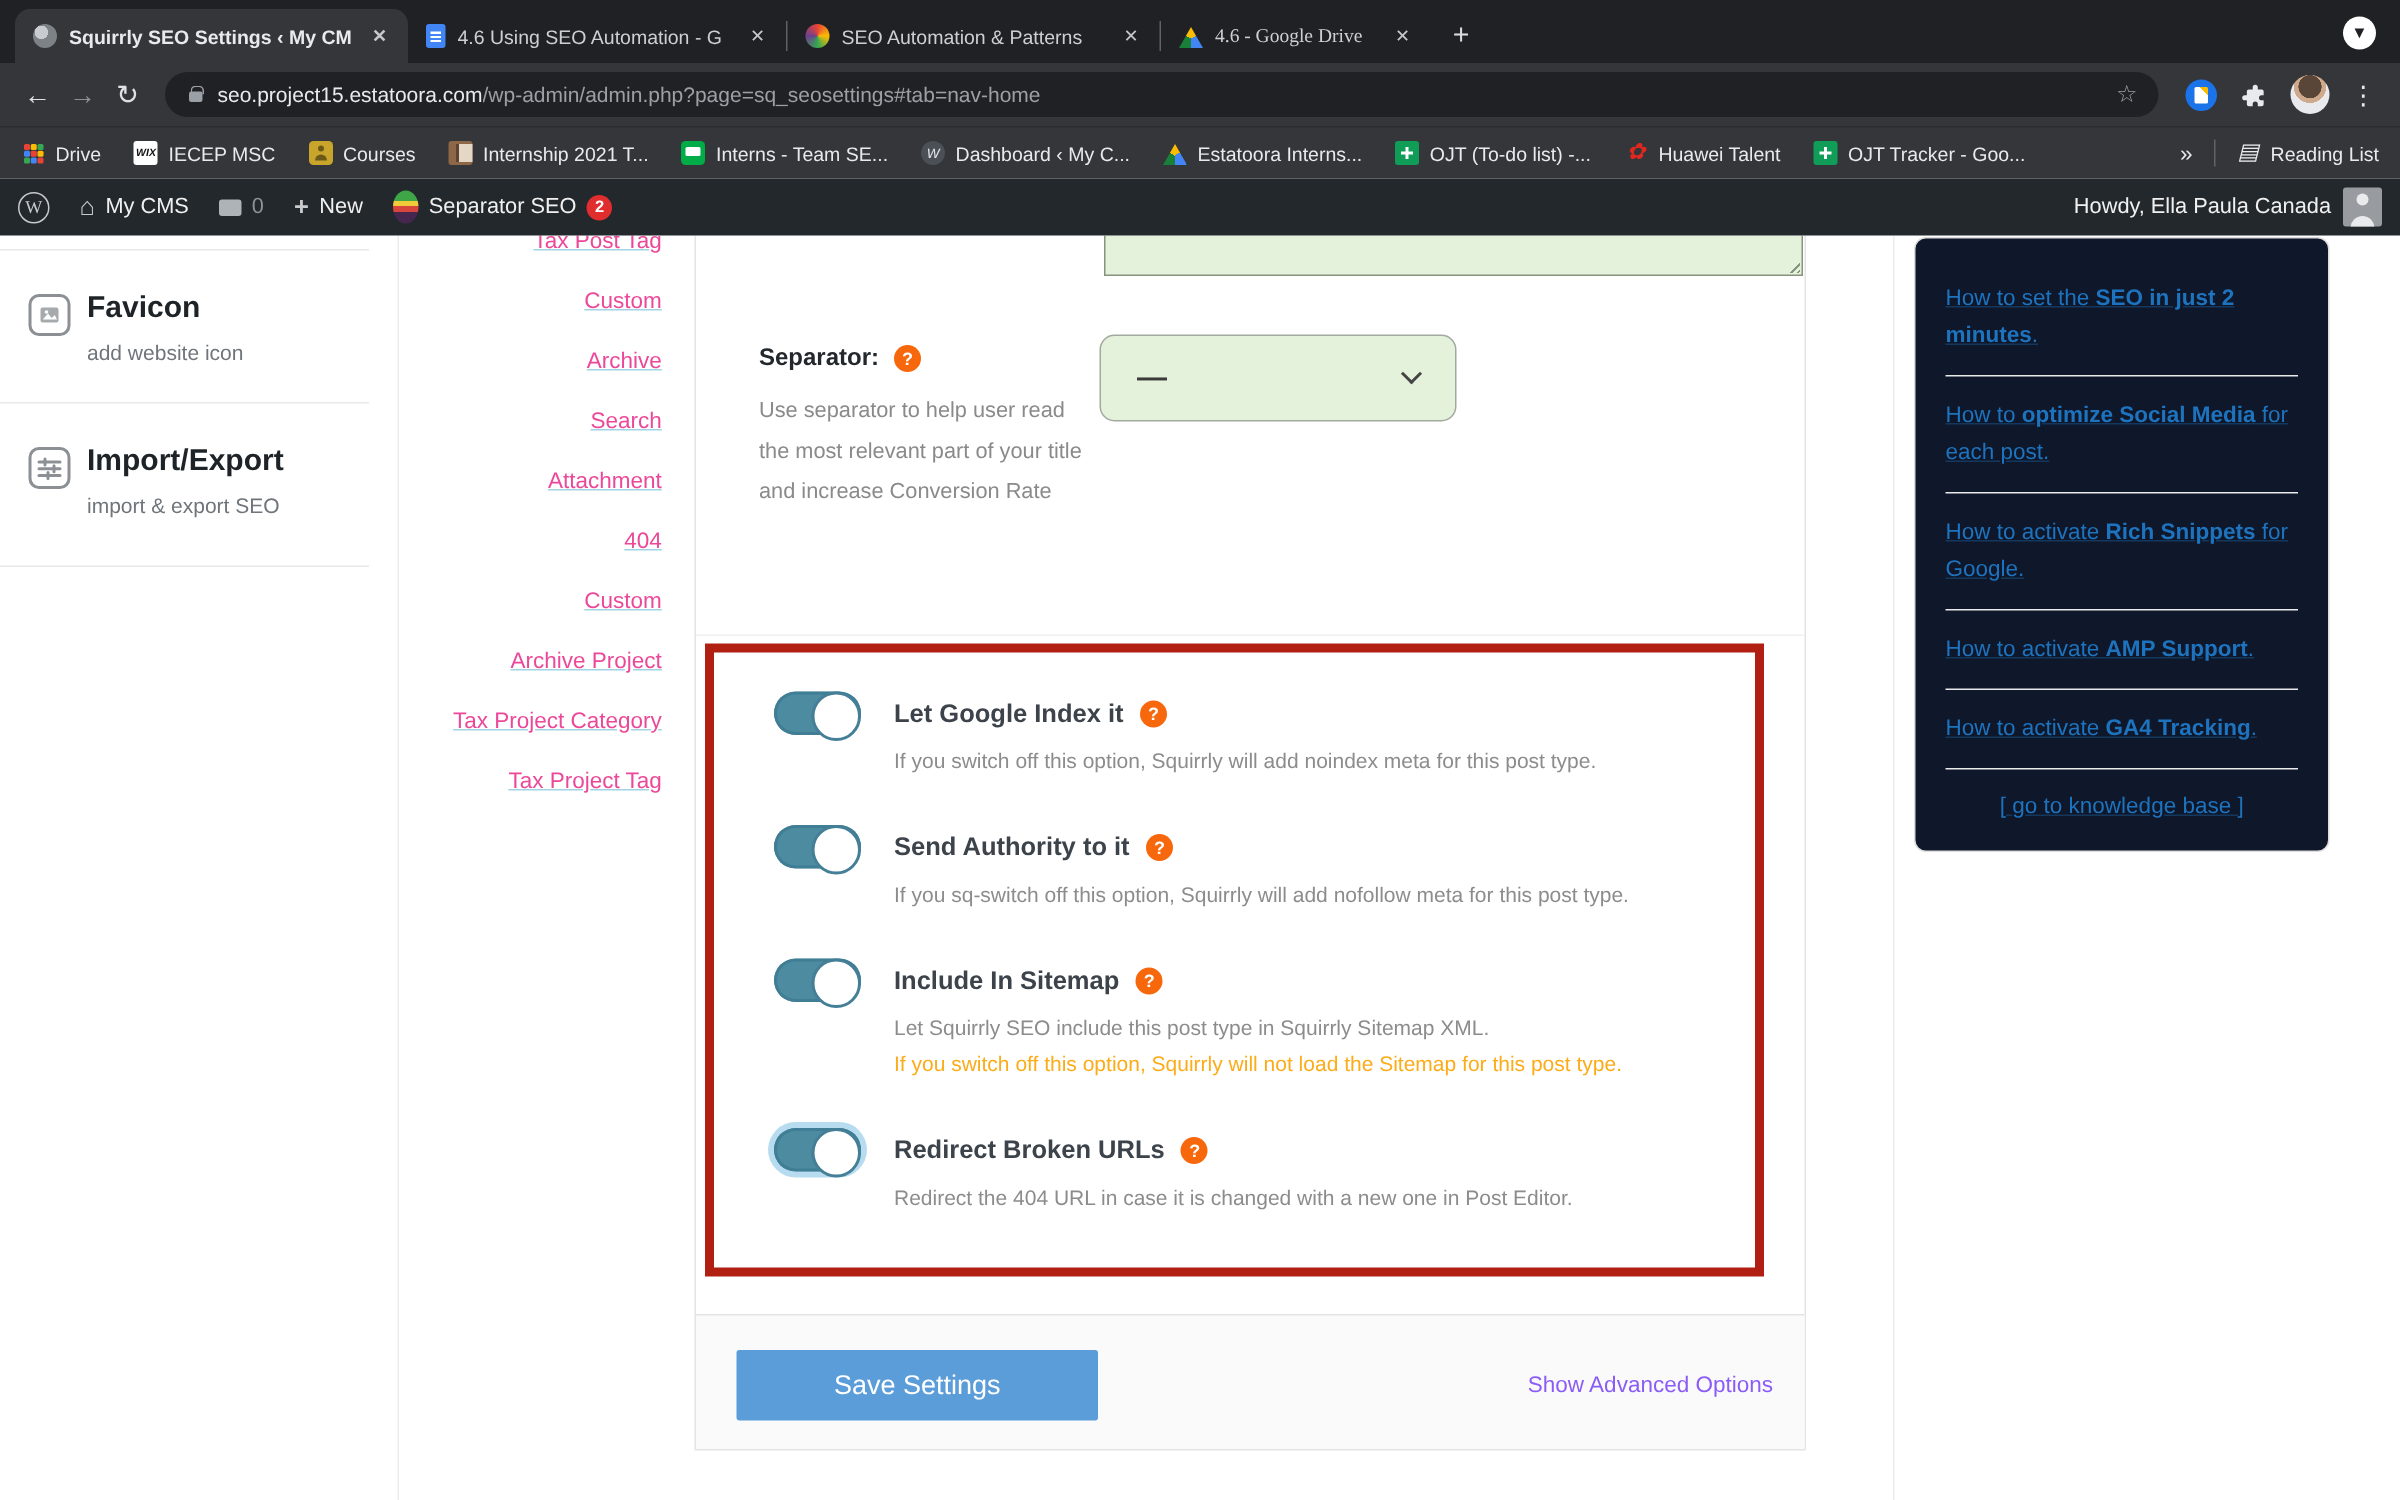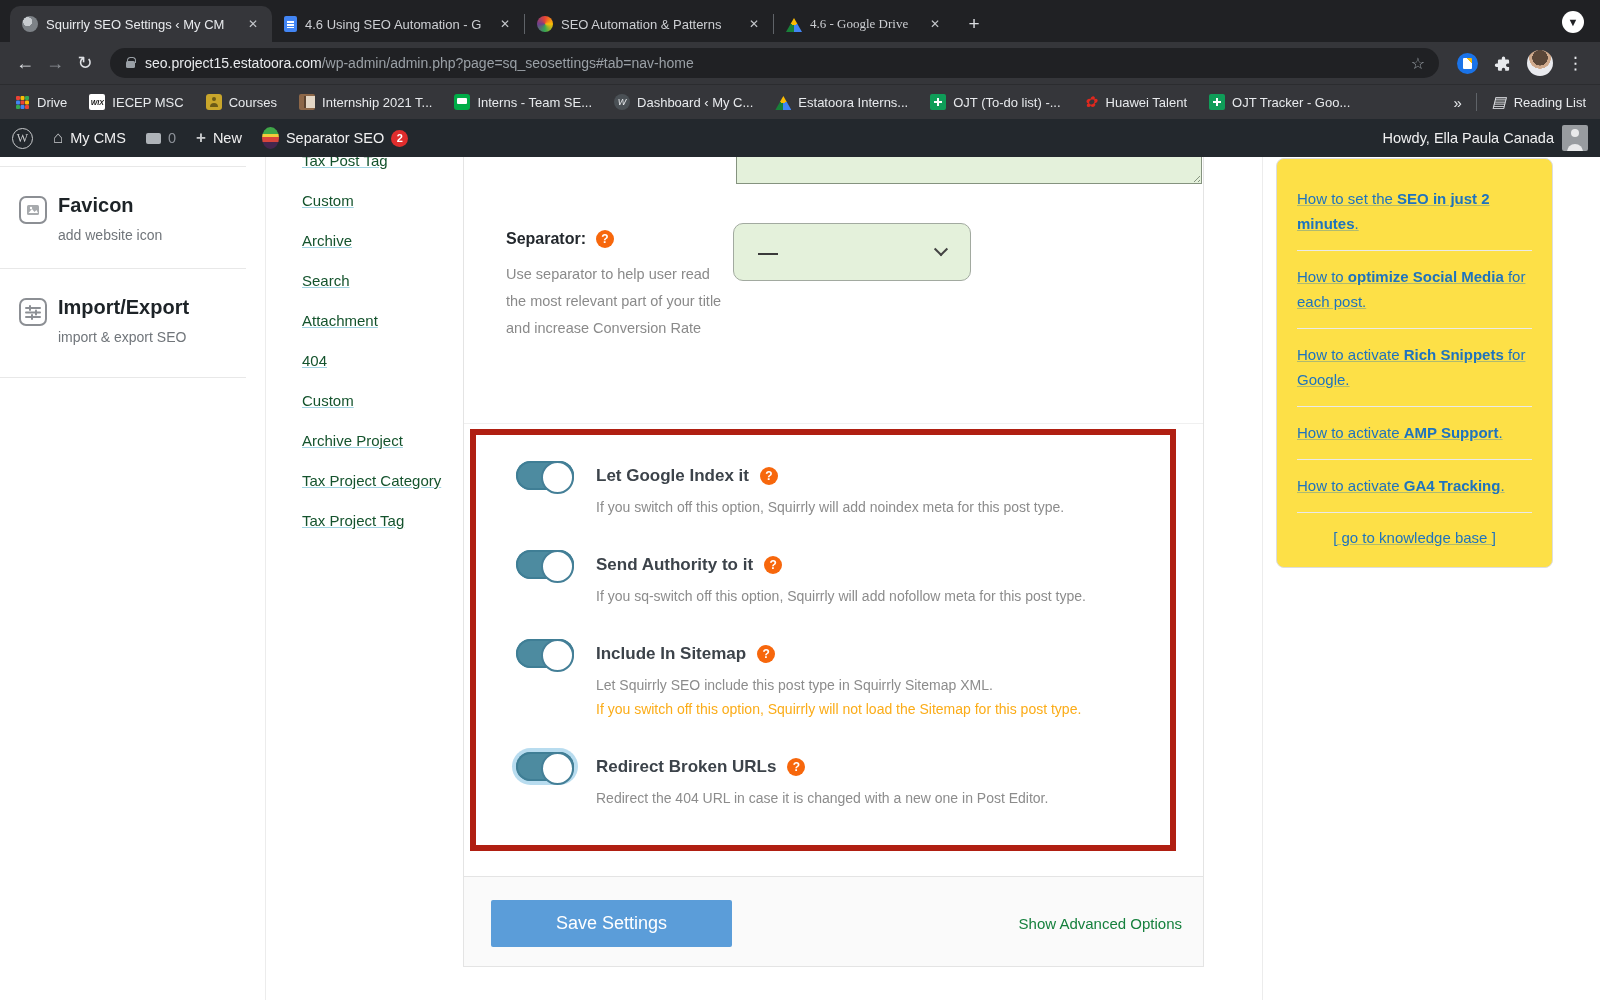--- a/index.html
+++ b/index.html
@@ -7,21 +7,21 @@
   body { font-family:"Liberation Sans", sans-serif; background:#fff; position:relative; }
   .screen { position:absolute; inset:0; width:1600px; height:1000px; }
 
   
   .tabstrip { position:absolute; top:0; left:0; right:0; height:42px; background:#202124; display:flex; align-items:flex-end; padding-left:10px; }
   .tab { height:36px; display:flex; align-items:center; padding:0 10px 0 12px; gap:8px; color:#cdcfd3; font-size:13px; position:relative; }
   .tab.active { background:#35363a; border-radius:10px 10px 0 0; color:#e8eaed; }
   .tab-title { flex:1; white-space:nowrap; overflow:hidden; }
   .tab-close { font-size:12px; color:#c4c7cb; flex:none; padding:2px 4px; border-radius:50%; }
   .tab-sep { width:1px; height:20px; background:#5f6368; margin-bottom:8px; flex:none; }
-  .t1{width:262px;} .t2{width:252px;} .t3{width:248px;} .t4{width:180px;font-family:Liberation Serif, serif;}
+  .t1{width:262px;font-weight:bold;} .t2{width:252px;} .t3{width:248px;} .t4{width:180px;font-family:Liberation Serif, serif;}
   .fav { width:16px; height:16px; flex:none; position:relative; }
   .fav-grey { border-radius:50%; background:#9aa0a6; background:radial-gradient(circle at 35% 35%, #c8ccd0 0 30%, #7d8287 31% 100%); }
   .fav-docs { width:13px; height:16px; border-radius:2px; background:#4285f4; }
   .fav-docs::after { content:""; position:absolute; left:3px; top:5px; width:7px; height:7px;
     background:linear-gradient(#fff 0 1.5px, transparent 1.5px 3px, #fff 3px 4.5px, transparent 4.5px 6px, #fff 6px 7px); }
   .fav-rainbow { border-radius:50%; background:conic-gradient(#e94335,#fbbc04,#34a853,#6d3f8e,#e94335); }
   .fav-drive { width:16px; height:14px; margin-top:2px; clip-path:polygon(50% 0,100% 100%,0 100%);
     background:conic-gradient(from -60deg at 50% 55%, #fbbc04 0 120deg, #4285f4 120deg 240deg, #188038 240deg 360deg); }
   .newtab { width:28px; height:28px; margin:0 0 4px 6px; color:#dadce0; font-size:19px; display:flex; align-items:center; justify-content:center; border-radius:50%; flex:none; }
   .tabsearch { position:absolute; right:16px; top:11px; width:22px; height:22px; border-radius:50%; background:#fff; color:#202124; font-size:11px; display:flex; align-items:center; justify-content:center; }
@@ -94,21 +94,21 @@
   .vline { position:absolute; top:0; bottom:0; width:1px; background:#ececec; }
   .hline { position:absolute; height:1px; background:#e8e8e8; }
 
   
   .card-icon { position:absolute; left:18px; }
   .card-title { position:absolute; left:58px; font-size:20px; font-weight:bold; color:#1d2327; }
   .card-sub { position:absolute; left:58px; font-size:14px; color:#70757a; }
 
   
   .pt-nav { position:absolute; left:302px; top:-5px; }
-  .pt-link { display:block; height:16px; margin-bottom:24px; font-size:15px; color:#14532d; text-decoration:underline; text-decoration-color:rgba(47,159,193,.45); white-space:nowrap; }
+  .pt-link { display:block; height:16px; margin-bottom:24px; font-size:15px; color:#ec4899; text-decoration:underline; text-decoration-color:rgba(47,159,193,.45); white-space:nowrap;text-align:right; }
 
   
   .panel { position:absolute; left:463px; top:0; width:741px; height:810px; border-left:1px solid #e4e4e4; border-right:1px solid #e4e4e4; background:#fff; }
   .ta-green { position:absolute; left:272px; top:0; width:466px; height:27px; background:#e4f1db; border:1px solid #85937f; border-top:none; }
   .ta-green::after { content:""; position:absolute; right:1px; bottom:1px; width:9px; height:9px;
     background:repeating-linear-gradient(135deg, transparent 0 2px, #85937f 2px 3px); clip-path:polygon(100% 0,100% 100%,0 100%); }
   .sep-label { position:absolute; left:42px; top:73px; font-size:16px; font-weight:bold; color:#23282d; display:flex; align-items:center; gap:10px; }
   .sep-desc { position:absolute; left:42px; top:104px; width:216px; font-size:14.5px; line-height:27px; color:#8a8a8a; }
   .sep-select { position:absolute; left:269px; top:66px; width:238px; height:58px; background:#e4f1db; border:1px solid #a2aaa0; border-radius:10px; display:flex; align-items:center; padding:0 24px; }
   .sep-dash { font-size:20px; font-weight:bold; color:#3a3a3a; }
@@ -123,24 +123,24 @@
   .sw { position:relative; width:58px; height:29px; border-radius:15px; background:#4d8ba0; box-shadow:inset 0 0 0 2px #3f7e95; flex:none; }
   .sw::after { content:""; position:absolute; right:0; top:0; width:29px; height:29px; border-radius:50%; background:#fff; border:2px solid #447f97; }
   .sw.glow { box-shadow:inset 0 0 0 2px #3f7e95, 0 0 0 4px rgba(137,197,228,.6); }
   .t-label { font-size:17px; font-weight:bold; color:#3c434a; display:flex; align-items:center; gap:11px; height:29px; }
   .t-desc { font-size:14px; color:#8c8c8c; margin-top:9px; white-space:nowrap; }
   .t-warn { font-size:14px; color:#fbac18; margin-top:8px; white-space:nowrap; }
 
   
   .pfooter { position:absolute; left:0; right:0; top:719px; height:91px; background:#fafafa; border-top:1px solid #e4e4e4; border-bottom:1px solid #e4e4e4; }
   .save-btn { position:absolute; left:27px; top:23px; width:241px; height:47px; background:#5b9dd9; border:none; border-radius:2px; color:#fff; font-size:18px; font-family:"Liberation Sans", sans-serif; }
-  .adv-link { position:absolute; right:21px; top:38px; font-size:15px; color:#15803d; text-decoration:none; }
-
-  
-  .helpbox { position:absolute; left:1276px; top:1px; width:277px; height:410px; border:1px solid #ddd; border-radius:8px; background:#fde047; padding:14px 20px 0; }
+  .adv-link { position:absolute; right:21px; top:38px; font-size:15px; color:#8b5cf6; text-decoration:none; }
+
+  
+  .helpbox { position:absolute; left:1276px; top:1px; width:277px; height:410px; border:1px solid #ddd; border-radius:8px; background:#0f172a; padding:14px 20px 0; }
   .help-link { display:block; padding:13px 0 14px; border-bottom:1px solid #eaeaea; font-size:15px; line-height:25px; color:#1e73be; text-decoration:underline; text-decoration-color:rgba(30,115,190,.35); }
   .help-link b { font-weight:bold; }
   .kb-link { display:block; text-align:center; padding:16px 0; font-size:15px; color:#1e73be; text-decoration:underline; text-decoration-color:rgba(30,115,190,.35); }
 </style>
 </head>
 <body>
 
 <div class="screen">
 
   <div class="tabstrip">

